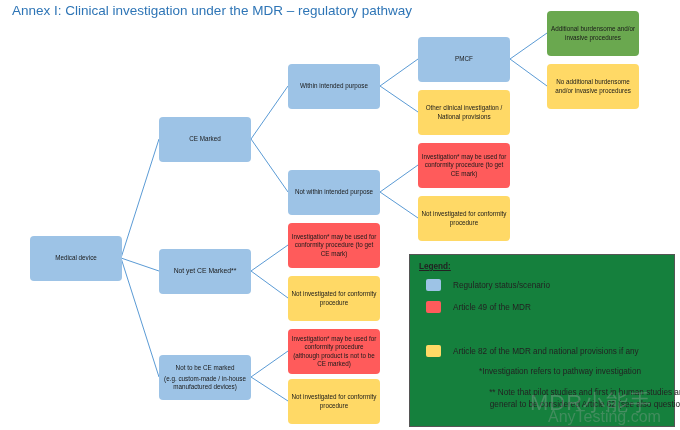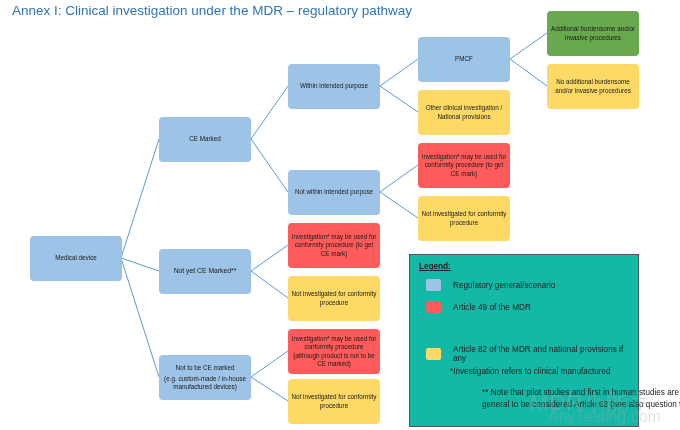--- a/index.html
+++ b/index.html
@@ -7,22 +7,22 @@
   .title { position:absolute; left:4px; top:3px; font-size:13.5px; color:#2E75B6; white-space:nowrap;margin-left:8px; }
   svg.lines { position:absolute; left:0; top:0; width:680px; height:430px; }
   .box { position:absolute; width:92px; height:45px; border-radius:4px; box-sizing:border-box;
          display:flex; flex-direction:column; align-items:center; justify-content:center; text-align:center;
          font-size:6.3px; line-height:1.3; color:#1a1a1a; padding:2px 3px; }
   .blue { background:#9DC3E6; }
   .red { background:#FF5B5B; }
   .green { background:#6AA84F; }
   .yellow { background:#FFD966; }
   .sub { margin-top:3px; }
-  .legend { position:absolute; left:409px; top:254px; width:230px; height:173px; box-sizing:border-box;
-            border:1.3px solid #555; background:#14b8a6; font-size:8.2px; color:#222; }
+  .legend { position:absolute; left:409px; top:254px; width:266px; height:173px; box-sizing:border-box;
+            border:1.3px solid #555; background:#15803d; font-size:8.2px; color:#222;text-align:center; }
   .legend-title { position:absolute; left:9px; top:7px; font-weight:bold; text-decoration:underline; }
   .leg-row { position:absolute; left:16px; display:flex; align-items:center; }
   .swatch { width:15px; height:12px; border-radius:2px; margin-right:12px; }
   .note { position:absolute; left:40px; width:220px; line-height:1.45; }
   .wm { position:absolute; left:530px; top:388px; font-size:22px; color:rgba(170,170,170,0.35); letter-spacing:1px; white-space:nowrap; pointer-events:none; }
   .wm2 { position:absolute; left:548px; top:408px; font-size:16px; color:rgba(170,170,170,0.3); white-space:nowrap; pointer-events:none; }
 </style>
 </head>
 <body>
 
@@ -99,28 +99,28 @@
   <span>Additional burdensome and/or invasive procedures</span>
 </div>
 <div class="box yellow" style="left:547px; top:64px;">
   <span>No additional burdensome and/or invasive procedures</span>
 </div>
 
 <div class="legend">
   <div class="legend-title">Legend:</div>
   <div class="leg-row" style="top:24px;">
     <span class="swatch" style="background:#9DC3E6;"></span>
-    <span>Regulatory general/scenario</span>
+    <span>Regulatory status/scenario</span>
   </div>
   <div class="leg-row" style="top:46px;">
     <span class="swatch" style="background:#FF5B5B;"></span>
     <span>Article 49 of the MDR</span>
   </div>
   <div class="leg-row" style="top:90px;">
     <span class="swatch" style="background:#FFD966;"></span>
     <span>Article 82 of the MDR and national provisions if any</span>
   </div>
-  <div class="note" style="top:111px;">*Investigation refers to clinical manufactured</div>
+  <div class="note" style="top:111px;">*Investigation refers to pathway investigation</div>
   <div class="note" style="top:132px;margin-left:32px;">** Note that pilot studies and first in human studies are in general to be considered Article 62 (see also question 9)</div>
 </div>
 
 <div class="wm">MDR小能手</div>
 <div class="wm2">AnyTesting.com</div>
 
 </body></html>

